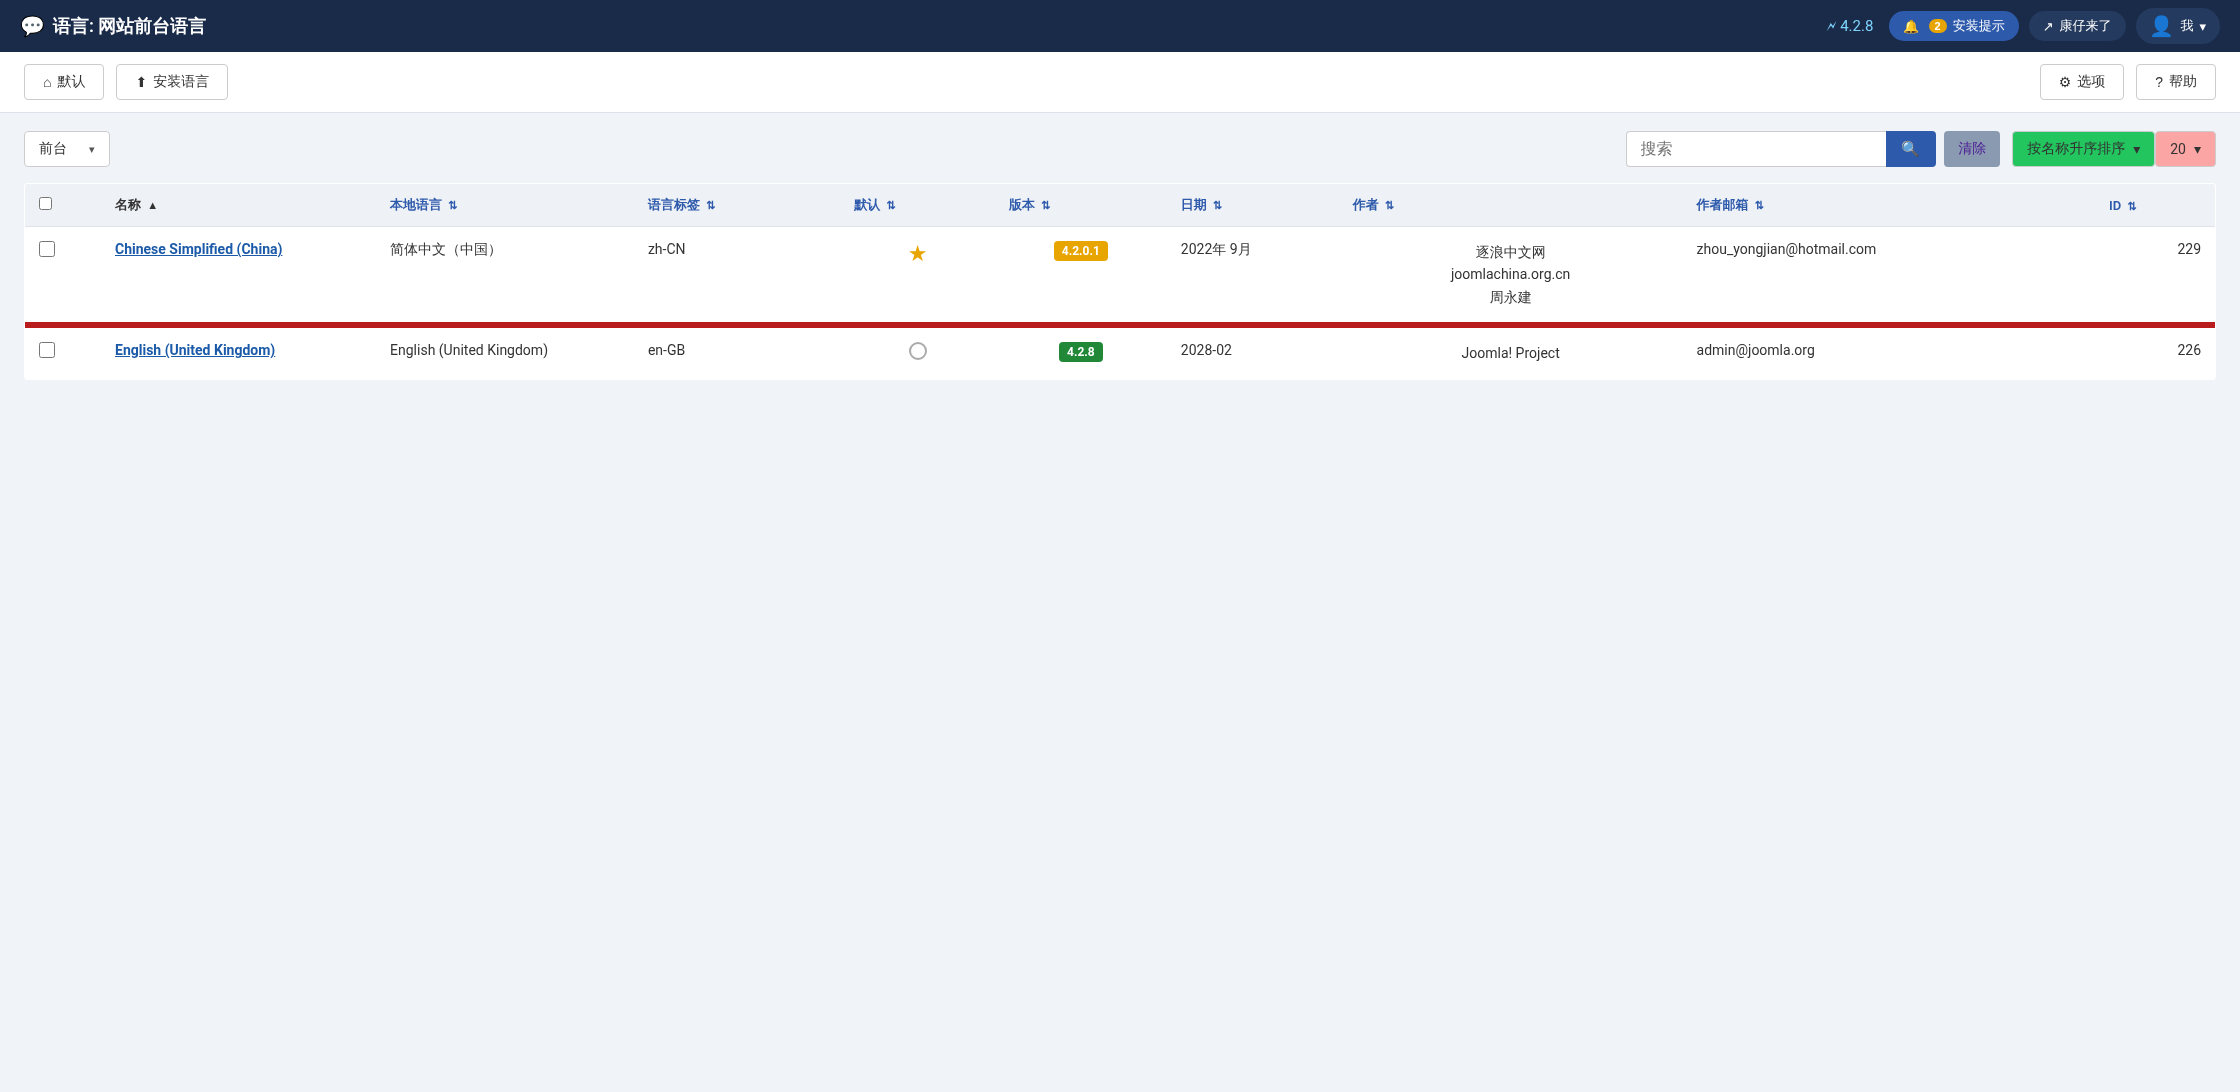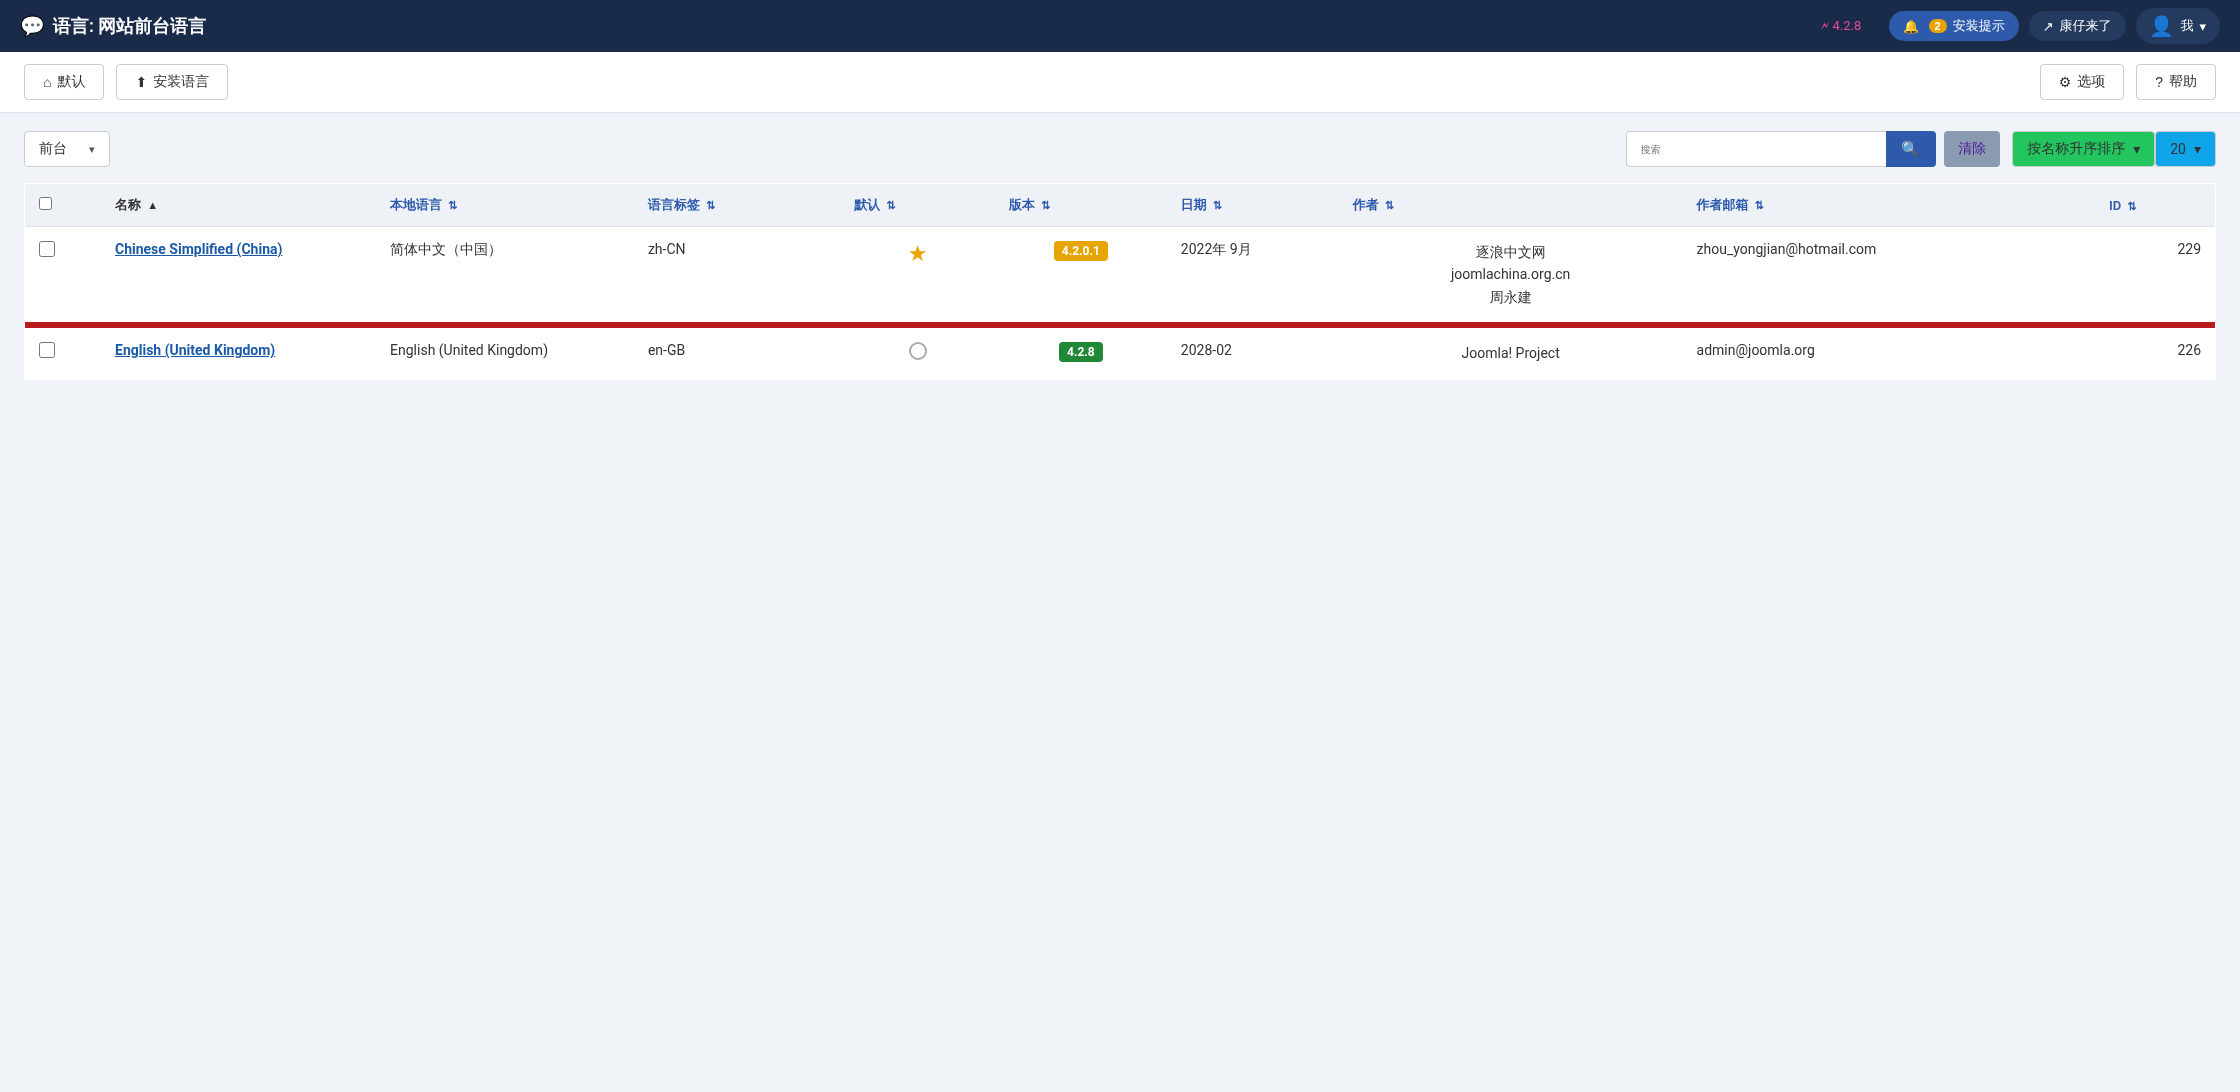--- a/index.html
+++ b/index.html
@@ -14,21 +14,21 @@
       padding: 0 20px;
       height: 52px;
       gap: 16px;
     }
     .topnav-title {
       display: flex; align-items: center; gap: 8px;
       font-size: 18px; font-weight: 600; color: #fff; flex: 1;
     }
     .topnav-title-icon { font-size: 20px; }
     .topnav-right { display: flex; align-items: center; gap: 10px; }
-    .topnav-version { font-size: 13px; color: #ec4899; margin-right: 18px; }
+    .topnav-version { font-size: 15px; color: #7dd3fc; margin-right: 6px; }
     .topnav-btn {
       display: flex; align-items: center; gap: 6px;
       background: #243a5e; border: none; color: #fff;
       padding: 6px 14px; border-radius: 20px; cursor: pointer; font-size: 13px;
     }
     .topnav-btn.accent { background: #2e5aac; }
     .topnav-badge {
       background: #e8a500; color: #fff; border-radius: 10px;
       padding: 1px 6px; font-size: 11px; font-weight: bold; margin-left: 3px;
     }
@@ -59,39 +59,39 @@
     }
     .filter-dropdown {
       display: flex; align-items: center; gap: 22px;
       border: 1px solid #ccc; border-radius: 4px;
       padding: 8px 14px; background: #fff; cursor: pointer; font-size: 14px;
     }
     .filter-dropdown .chevron { font-size: 11px; color: #555; }
     .search-group { display: flex; margin-left: auto; }
     .search-input {
       border: 1px solid #ccc; border-right: none; border-radius: 4px 0 0 4px;
-      padding: 8px 14px; font-size: 10px; width: 260px; outline: none;
+      padding: 8px 14px; font-size: 16px; width: 260px; outline: none;
     }
     .search-btn {
       background: #2e5aac; border: none; color: #fff;
       padding: 8px 16px; border-radius: 0 4px 4px 0; cursor: pointer; font-size: 15px;
     }
     .clear-btn {
       background: #8a9ab0; border: none; color: #4c1d95;
       padding: 8px 14px; border-radius: 4px; cursor: pointer; font-size: 14px; margin-left: 8px;
     }
     .sort-dropdown {
       display: flex; align-items: center; gap: 8px;
       border: 1px solid #ccc; border-radius: 4px;
       padding: 8px 14px; background: #22c55e; cursor: pointer; font-size: 14px; margin-left: 12px;
     }
     .count-dropdown {
       display: flex; align-items: center; gap: 8px;
       border: 1px solid #ccc; border-radius: 4px;
-      padding: 8px 14px; background: #0ea5e9; cursor: pointer; font-size: 14px;
+      padding: 8px 14px; background: #fca5a5; cursor: pointer; font-size: 14px;
     }
 
     
     .table-area { padding: 16px 24px 24px 24px; }
     .table-header-row {
       display: flex; justify-content: flex-end; margin-bottom: 8px;
     }
     .col-picker-btn {
       background: #2e5aac; color: #fff; border: none;
       padding: 6px 14px; border-radius: 4px; cursor: pointer; font-size: 13px;

